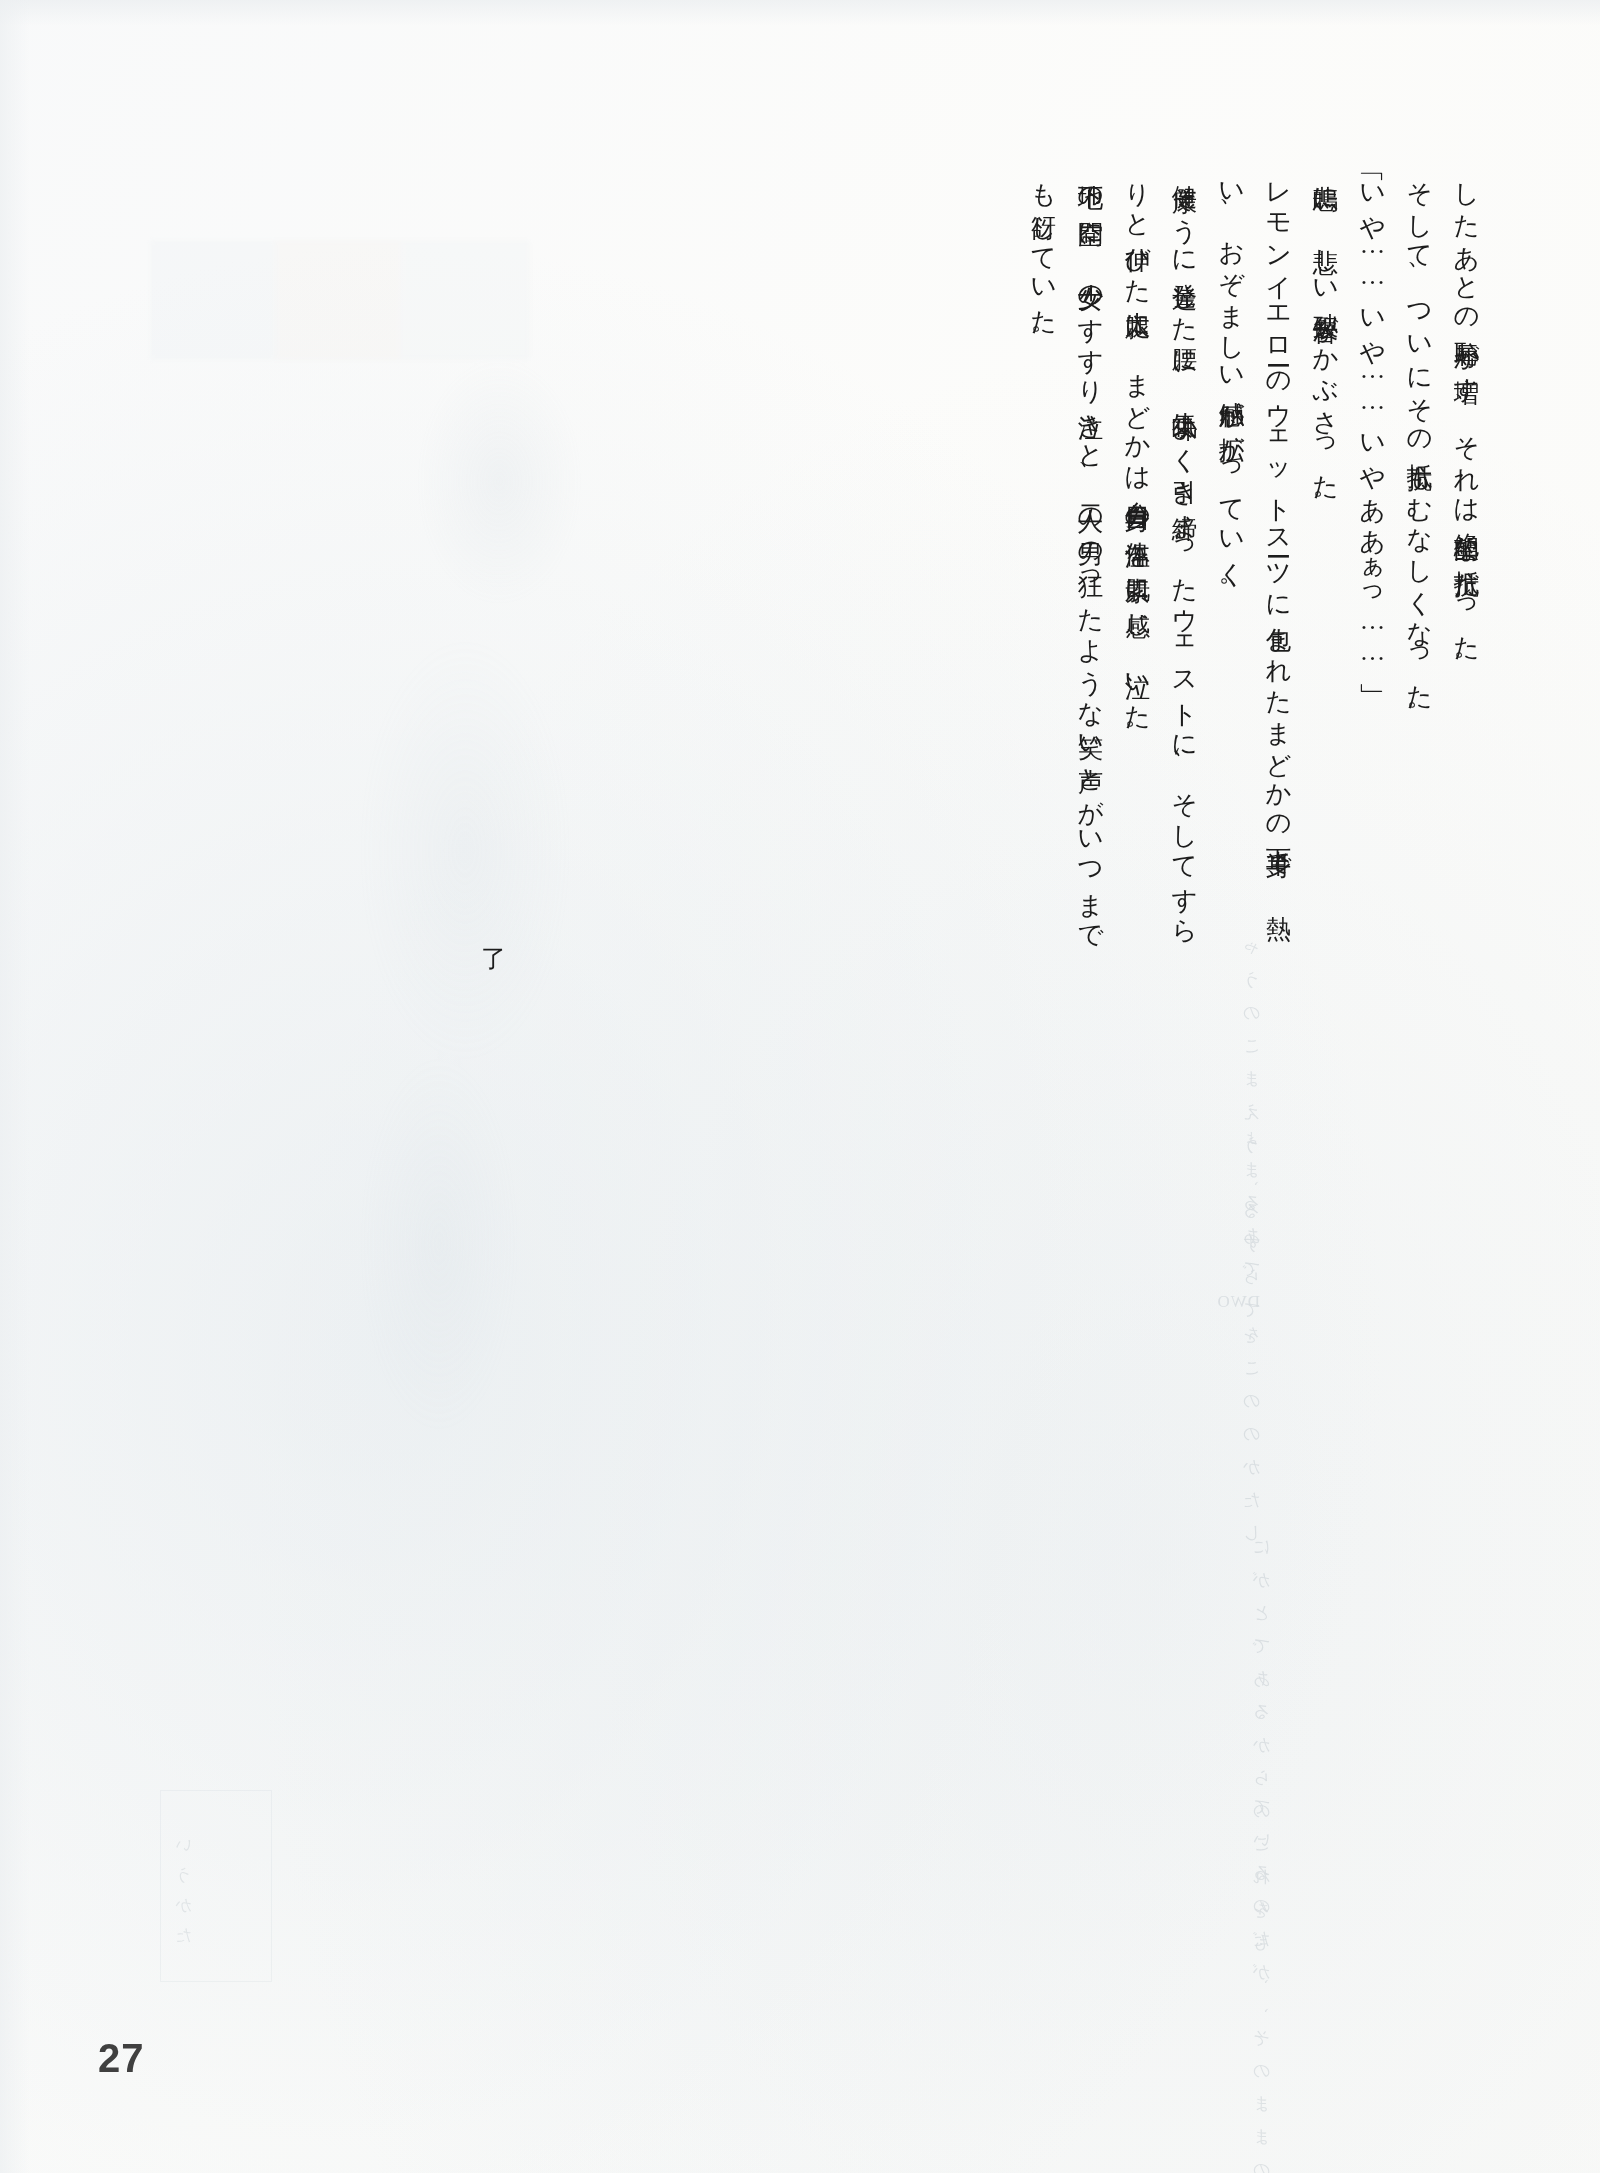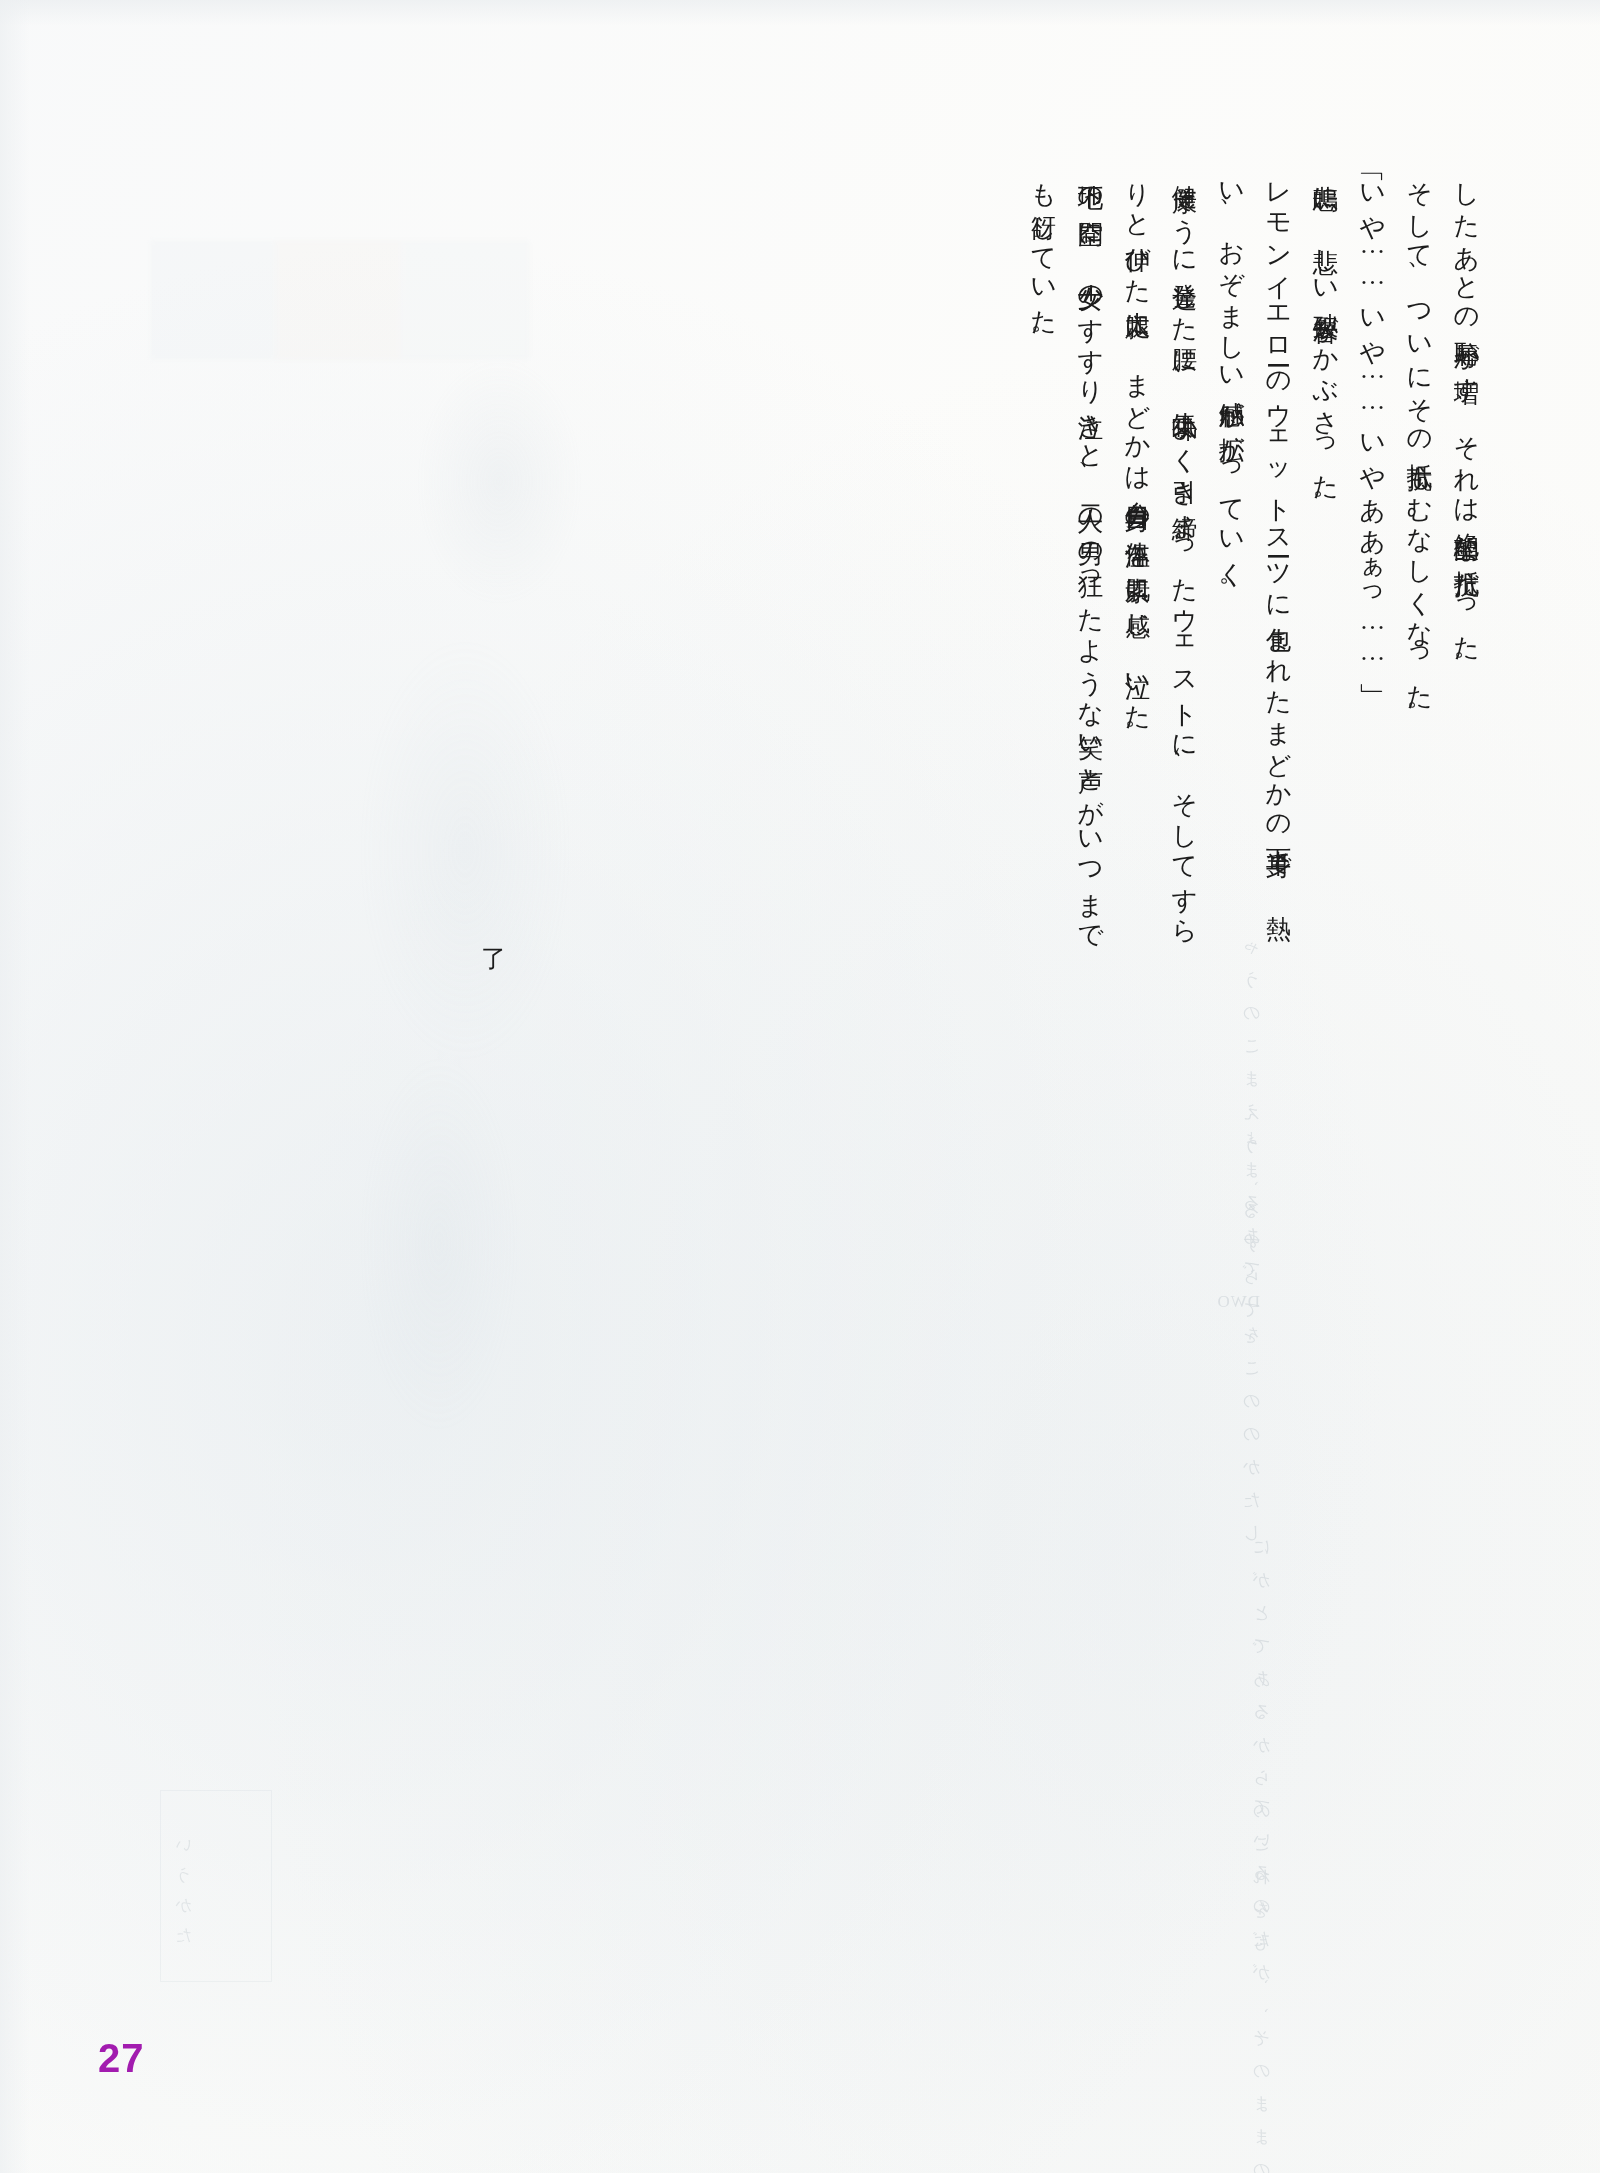--- a/index.html
+++ b/index.html
@@ -119,21 +119,21 @@
   }
 
   
   .folio {
     position: absolute;
     left: 98px;
     bottom: 92px;
     font-family: "Liberation Sans", sans-serif;
     font-size: 40px;
     font-weight: 700;
-    color: #a21caf;
+    color: #404040;
     letter-spacing: 1px;
   }
 
   
   .scan-edge-top {
     position: absolute;
     left: 0; right: 0; top: 0;
     height: 26px;
     background: linear-gradient(180deg, rgba(235,238,240,0.75), rgba(255,255,255,0));
     pointer-events: none;

